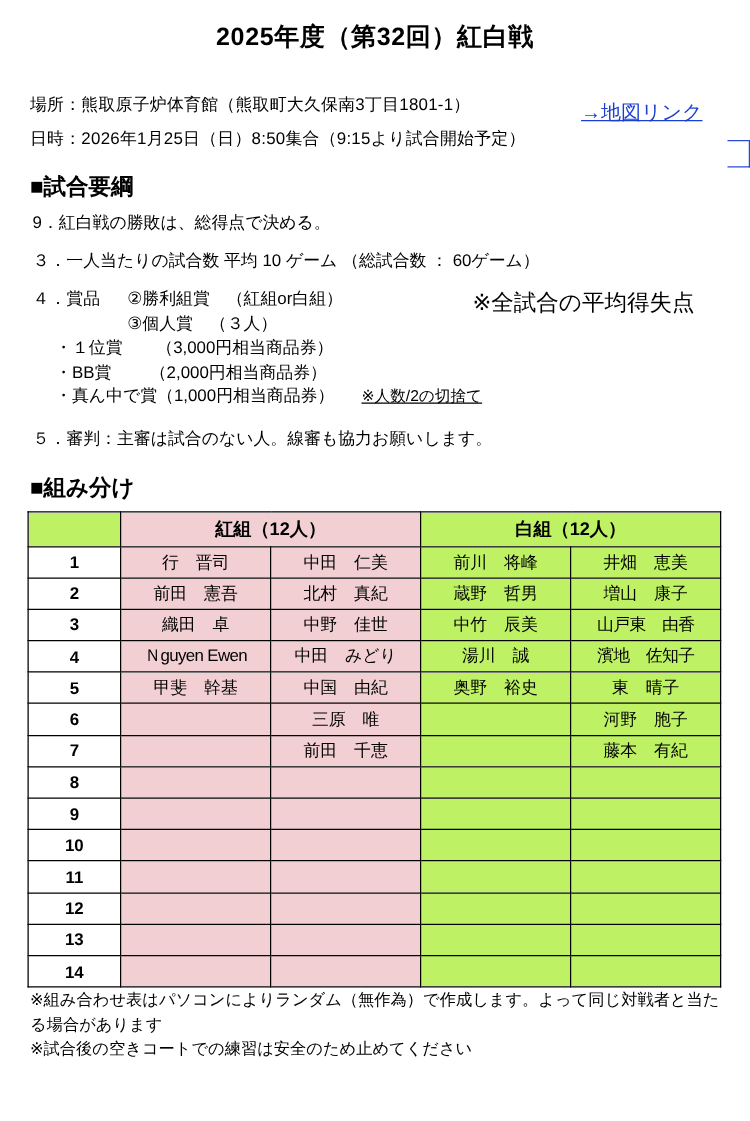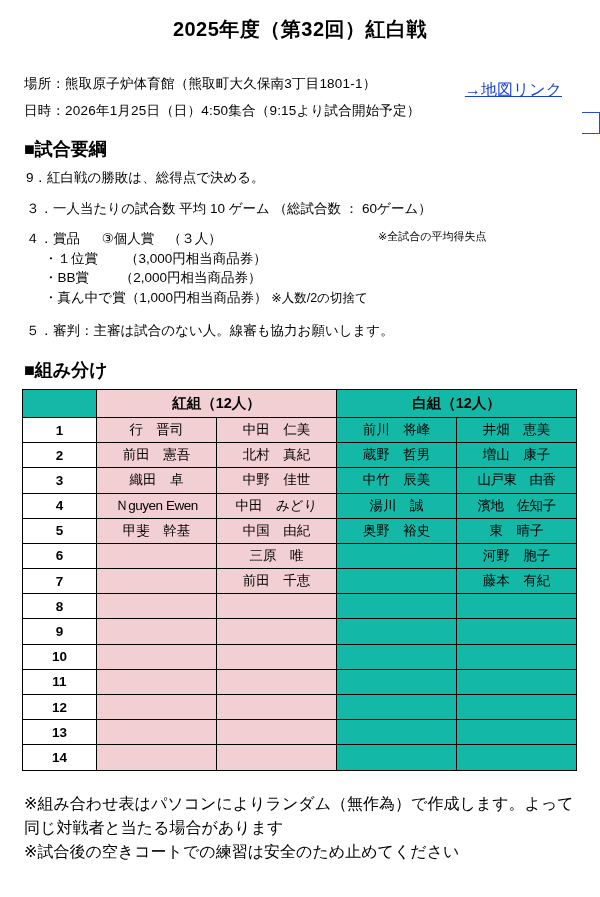--- a/index.html
+++ b/index.html
@@ -74,26 +74,28 @@
   .rule-prize-list {
     margin-left: 18px;
   }
   .prize-line {
     margin-left: 18px;
   }
   .prize-note {
     position: absolute;
     left: 352px;
     top: 0;
-    font-size: 11px;
+    font-size: 18px;
     white-space: nowrap;
   }
   .inline-note {
     display: inline-block;
+    margin-left: 18px;
     font-size: 12.5px;
+    text-decoration: underline;
   }
   table.groups {
     border-collapse: collapse;
     width: 464px;
     margin-left: 0px;
     margin-top: 4px;
     table-layout: fixed;
   }
   table.groups td, table.groups th {
     border: 1px solid #000000;
@@ -105,66 +107,67 @@
     white-space: nowrap;
   }
   table.groups th.team-head {
     font-size: 14.5px;
     font-weight: bold;
     height: 27px;
   }
   .col-no { width: 74px; }
   .col-p { width: 120px; }
   .red-bg { background: #f2cfd2; }
-  .white-bg { background: #14b8a6; }
+  .white-bg { background: #bef264; }
   td.num {
     font-weight: bold;
     font-size: 15px;
   }
   .footnotes {
-    margin-top: 21px;
-    font-size: 16px;
+    margin-top: 0;
+    font-size: 13px;
     line-height: 1.5;
     margin-left: 2px;
   }
   .name-tight {
     letter-spacing: -0.5px;
     font-size: 12.5px;
     margin-top: 10px;
   }
 </style>
 </head>
 <body>
 
 <div class="page">
 
   <div class="title">2025年度（第32回）紅白戦</div>
 
   <div class="meta-line">場所：熊取原子炉体育館（熊取町大久保南3丁目1801-1）</div>
-  <div class="meta-line">日時：2026年1月25日（日）4:50集合（9:15より試合開始予定）</div>
+  <div class="meta-line">日時：2026年1月25日（日）8:50集合（9:15より試合開始予定）</div>
 
   <a class="map-link">→地図リンク</a>
   <div class="corner-mark"></div>
 
   <div class="section-head">■試合要綱</div>
 
   <div class="rules">
 
 
     <div class="rule">
       <div>9．紅白戦の勝敗は、総得点で決める。</div>
     </div>
 
     <div class="rule">
       <div>３．一人当たりの試合数 平均 10 ゲーム （総試合数 ： 60ゲーム）</div>
     </div>
 
     <div class="rule">
       <div style="display:inline-block; vertical-align:top;">４．賞品</div>
       <span class="rule-prize-list" style="display:inline-block; vertical-align:top;">
+        <div>②勝利組賞　（紅組or白組）</div>
         <div>③個人賞　（３人）</div>
       </span>
       <div class="prize-note">※全試合の平均得失点</div>
       <div class="prize-line">・１位賞　　（3,000円相当商品券）</div>
       <div class="prize-line">・BB賞　　 （2,000円相当商品券）</div>
       <div class="prize-line">
         <span>・真ん中で賞（1,000円相当商品券）</span>
         <span class="inline-note">※人数/2の切捨て</span>
       </div>
     </div>

